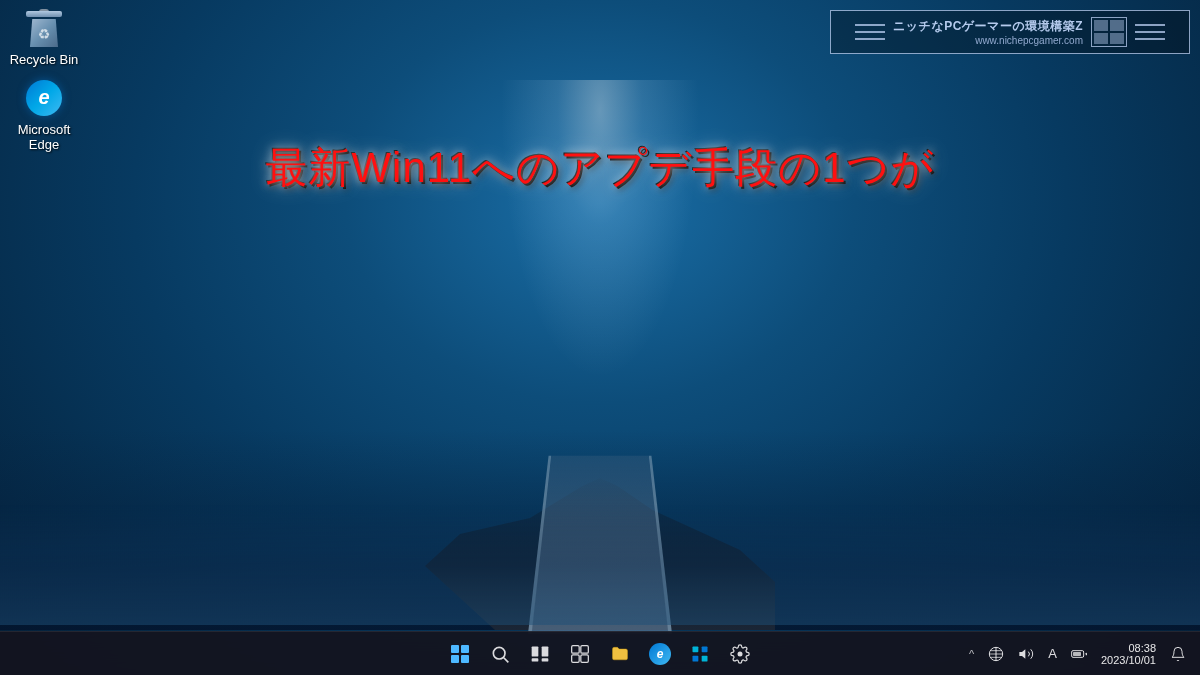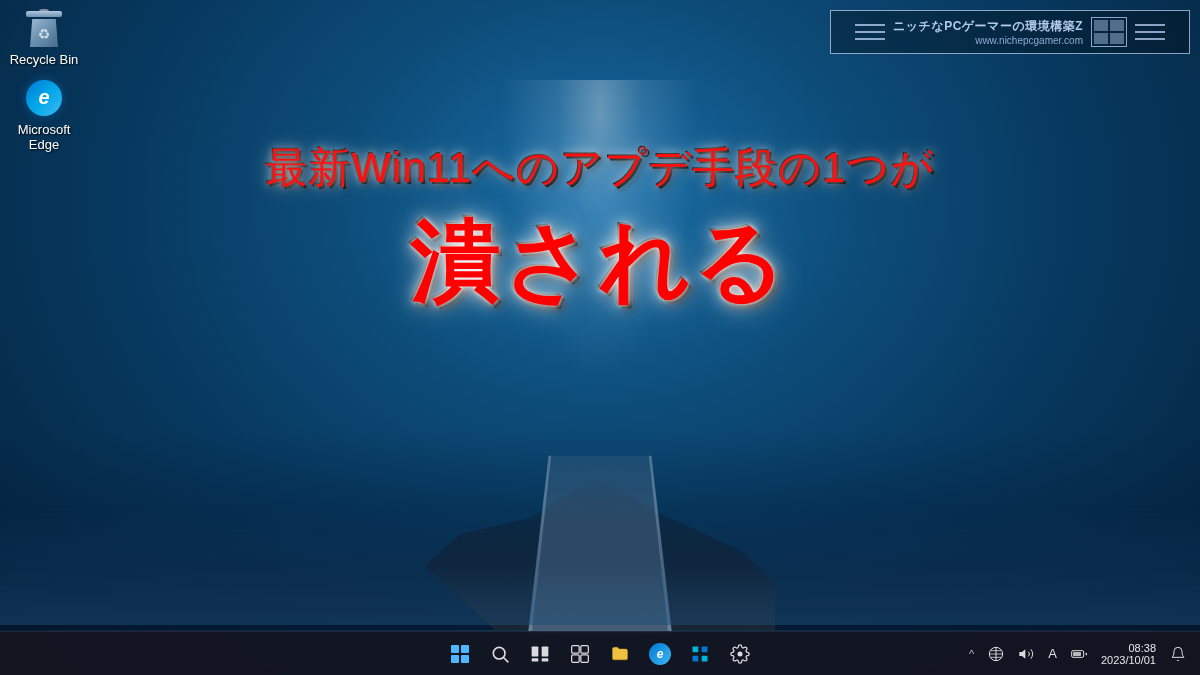--- a/index.html
+++ b/index.html
@@ -469,21 +469,20 @@
     </div>
     <div class="wm-lines">
       <div class="wm-line"></div>
       <div class="wm-line"></div>
       <div class="wm-line"></div>
     </div>
   </div>
 
   <div id="main-text">
     <span id="subtitle-text">最新Win11へのアプデ手段の1つが</span>
-    <span id="main-title">潰される</span>
   </div>
 
   <div id="taskbar">
     <div id="taskbar-left">
     </div>
 
     <div id="taskbar-center">
 
       <div class="taskbar-icon win-start">
         <div class="win-logo">

